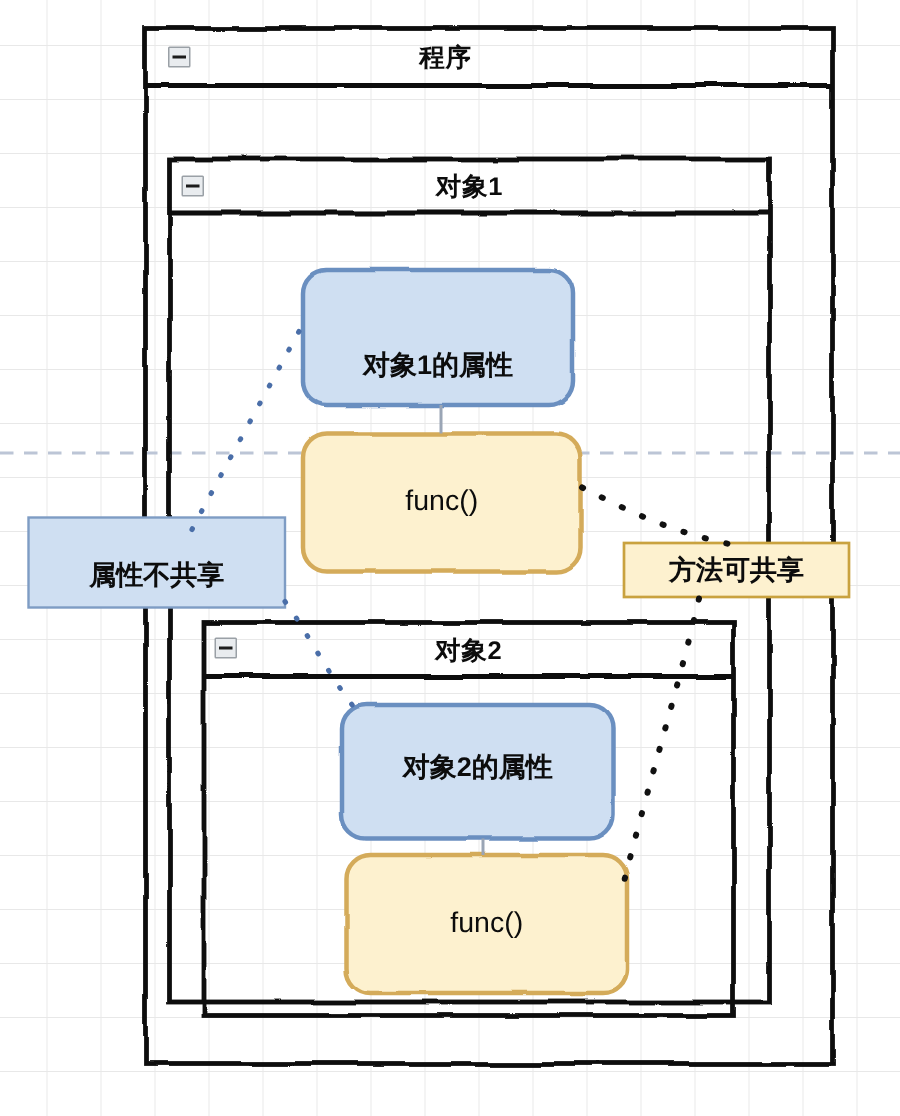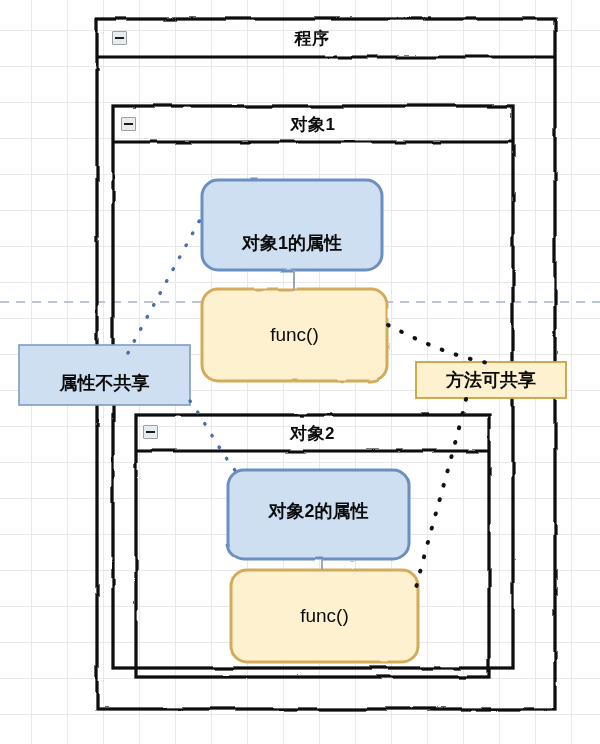--- a/index.html
+++ b/index.html
@@ -129,21 +129,21 @@
 
     <rect x="416" y="362" width="150" height="36" fill="#fdf1cf" stroke="#c9a23f" stroke-width="1.8"></rect>
 
     <path d="M 128,353 C 140,330 164,286 202,216" fill="none" stroke="#4a6ea8" stroke-width="3.4" stroke-linecap="round" stroke-dasharray="0.6 13"></path>
     <path d="M 190,401 C 204,420 220,452 238,474" fill="none" stroke="#4a6ea8" stroke-width="3.4" stroke-linecap="round" stroke-dasharray="0.6 13"></path>
     <path d="M 388,325 C 418,340 448,356 498,365" fill="none" stroke="#111111" stroke-width="4" stroke-linecap="round" stroke-dasharray="0.8 14"></path>
     <path d="M 466,399 C 452,460 430,530 414,596" fill="none" stroke="#111111" stroke-width="4" stroke-linecap="round" stroke-dasharray="0.8 14"></path>
   </svg>
 
   <div class="collapse-icon" style="left:112px; top:31px;"></div>
-  <div class="node-label container-title" style="left:113px; top:19px; width:398px; height:38px;">程序</div>
+  <div class="node-label container-title" style="left:98px; top:19px; width:398px; height:38px;">程序</div>
 
   <div class="collapse-icon" style="left:121px; top:117px;"></div>
   <div class="node-label container-title" style="left:113px; top:106px; width:400px; height:36px;">对象1</div>
 
   <div class="collapse-icon" style="left:143px; top:425px;"></div>
   <div class="node-label container-title" style="left:136px; top:415px; width:353px; height:36px;">对象2</div>
 
   <div class="node-label box-text-cn" style="left:202px; top:180px; width:180px; height:90px;margin-top:18px;">对象1的属性</div>
   <div class="node-label box-text-fn" style="left:202px; top:289px; width:185px; height:92px;">func()</div>
   <div class="node-label box-text-cn" style="left:228px; top:466px; width:181px; height:89px;">对象2的属性</div>

